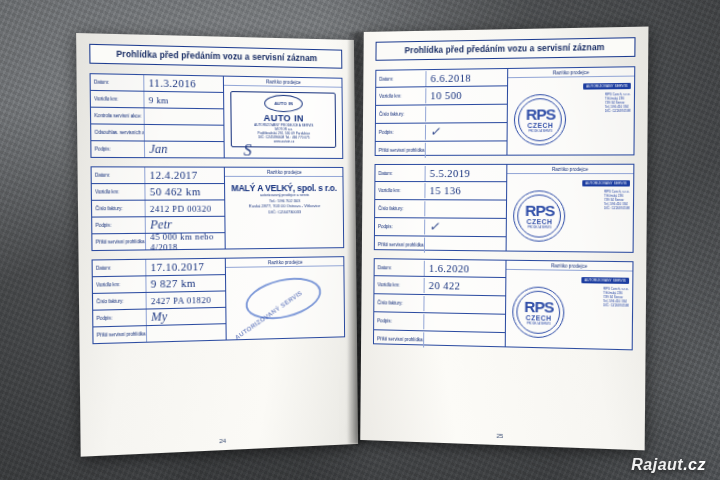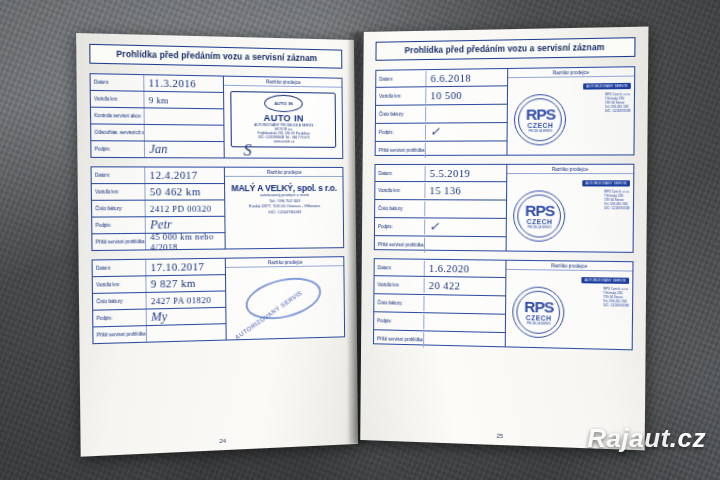--- a/index.html
+++ b/index.html
@@ -170,22 +170,22 @@
     transform:rotate(-34deg);white-space:nowrap;
   }
 
   .pagenum{
     position:absolute;bottom:6px;width:100%;left:0;text-align:center;
     font-size:6px;color:#33466f;
   }
 
   
   #watermark{
-    position:absolute;right:14px;bottom:26px;
-    font-size:26px;font-weight:bold;font-style:italic;
+    position:absolute;right:14px;bottom:6px;
+    font-size:16px;font-weight:bold;font-style:italic;
     letter-spacing:.5px;
     color:rgba(255,255,255,.92);
     text-shadow:0 2px 4px rgba(0,0,0,.6);
   }
   #watermark .cz{color:#ffffff;}
 </style>
 </head>
 <body>
 
 <div id="bg"></div>

